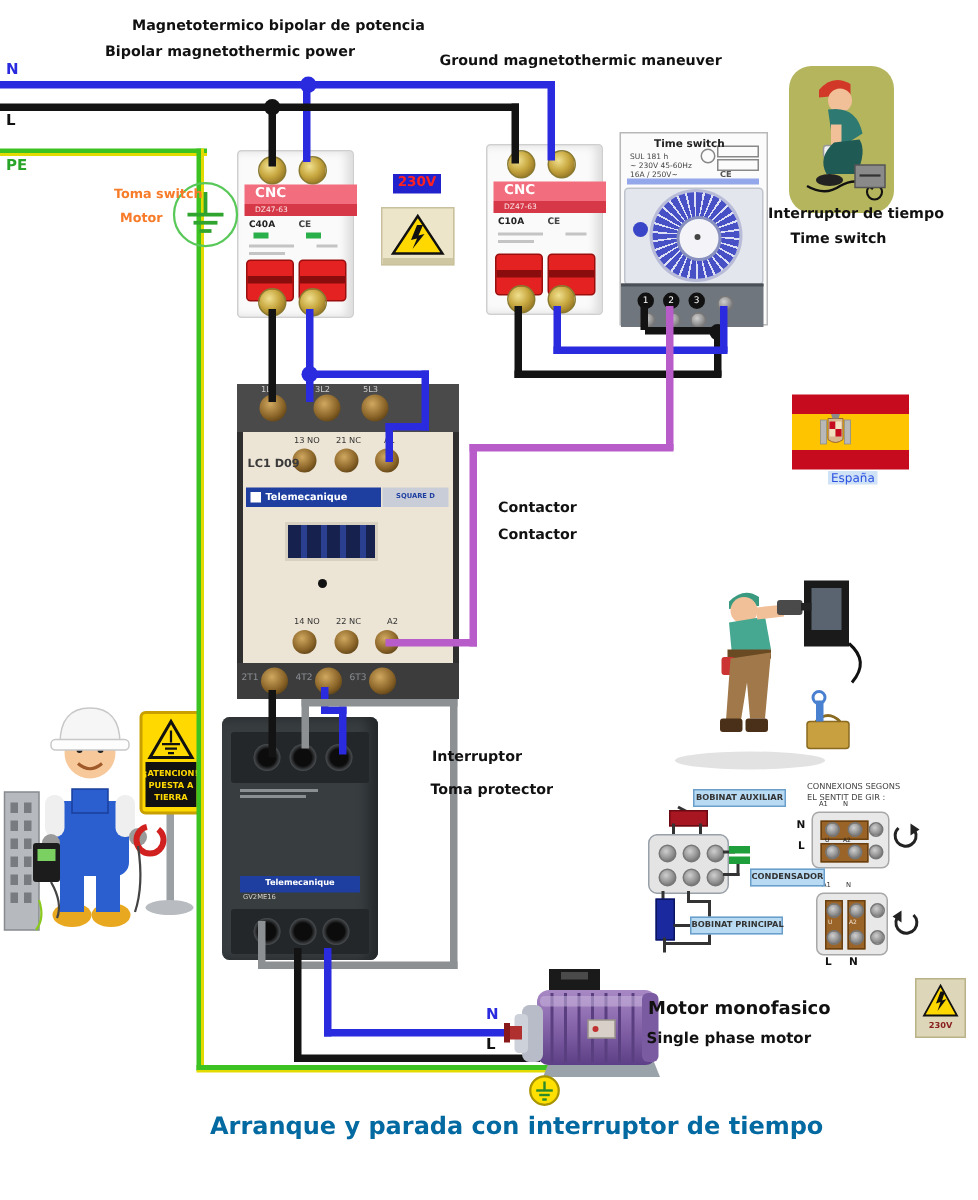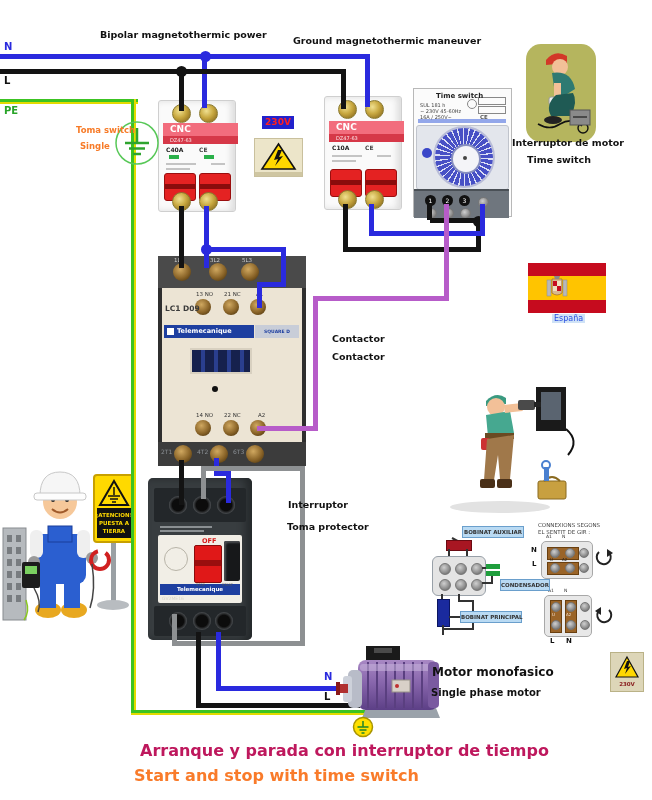--- a/index.html
+++ b/index.html
@@ -23,28 +23,29 @@
 .tiny{position:absolute;white-space:nowrap;z-index:6}
 .bluebox{position:absolute;background:#b9daf3;border:1px solid #6a9fcc;color:#333;font-size:5.5px;font-weight:bold;text-align:center;line-height:10px;height:10px;z-index:7;white-space:nowrap}
 .wline{position:absolute;background:#333;z-index:3}
 svg{display:block}
 </style>
 </head>
 <body>
 
 <div id="canvas">
 
-  <div class="hdr" style="left:100px;top:29px">Bipolar magnetothermic power</div>
+  <div class="hdr" style="left:88px;top:12px">Magnetotermico bipolar de potencia</div>
+  <div class="hdr" style="left:70px;top:29px">Bipolar magnetothermic power</div>
   <div class="hdr" style="left:293px;top:35px">Ground magnetothermic  maneuver</div>
 
   <div class="lbl" style="left:4px;top:41px;color:#2a2ade">N</div>
   <div class="lbl" style="left:4px;top:75px;color:#111">L</div>
   <div class="lbl" style="left:4px;top:105px;color:#28a428">PE</div>
   <div class="lbl" style="left:76px;top:125px;color:#f77b28;font-size:8.5px">Toma switch</div>
-  <div class="lbl" style="left:80px;top:141px;color:#f77b28;font-size:8.5px">Single</div>
+  <div class="lbl" style="left:80px;top:141px;color:#f77b28;font-size:8.5px">Motor</div>
 
   <div class="wire wb" style="left:0;top:54px;width:370px;height:5px"></div>
   <div class="wire wb" style="left:365px;top:54px;width:5px;height:53px"></div>
   <div class="wire wb dot" style="left:200px;top:51px;width:11px;height:11px"></div>
   <div class="wire wb" style="left:202px;top:56px;width:5px;height:52px"></div>
   <div class="wire wk" style="left:0;top:69px;width:346px;height:5px"></div>
   <div class="wire wk" style="left:341px;top:69px;width:5px;height:40px"></div>
   <div class="wire wk dot" style="left:176px;top:66px;width:11px;height:11px"></div>
   <div class="wire wk" style="left:179px;top:71px;width:5px;height:40px"></div>
   <div class="wire peH" style="left:0;top:99px;width:138px;height:5px"></div>
@@ -148,21 +149,21 @@
     <rect x="28" y="39" width="7" height="16" fill="#f2c098"></rect>
     <rect x="23" y="53" width="11" height="8" rx="2" fill="#f0f0f0" stroke="#999"></rect>
     <path d="M30 51 Q19 61 25 72 L45 72 Q52 57 47 49 Z" fill="#1f5a54"></path>
     <ellipse cx="27" cy="76" rx="9" ry="4" fill="#222"></ellipse>
     <path d="M12 80 Q24 87 34 80 Q46 73 56 82" stroke="#111" stroke-width="1.6" fill="none"></path>
     <circle cx="57" cy="84" r="5" stroke="#111" stroke-width="1.4" fill="none"></circle>
     <rect x="44" y="66" width="20" height="15" fill="#8a8a8a" stroke="#555"></rect>
     <line x1="47" y1="73" x2="61" y2="73" stroke="#333" stroke-width="1.5"></line>
   </svg>
 
-  <div class="hdr" style="left:512px;top:137px">Interruptor de motor</div>
+  <div class="hdr" style="left:512px;top:137px">Interruptor de tiempo</div>
   <div class="hdr" style="left:527px;top:154px">Time switch</div>
 
   <div class="wire wk" style="left:179px;top:206px;width:5px;height:62px"></div>
   <div class="wire wb" style="left:204px;top:206px;width:5px;height:62px"></div>
   <div class="wire wb dot" style="left:201px;top:244px;width:11px;height:11px"></div>
   <div class="wire wb" style="left:206px;top:247px;width:80px;height:5px"></div>
   <div class="wire wb" style="left:281px;top:247px;width:5px;height:40px"></div>
   <div class="wire wb" style="left:257px;top:282px;width:29px;height:5px"></div>
   <div class="wire wb" style="left:257px;top:282px;width:5px;height:26px"></div>
 
@@ -275,31 +276,20 @@
   <div class="wire wg" style="left:172px;top:614px;width:5px;height:30px"></div>
 
   <div class="abs" style="left:148px;top:478px;width:104px;height:162px;background:#383d40;border-radius:5px;box-shadow:inset -6px 0 8px #24282a;z-index:3">
     <div class="abs" style="left:6px;top:10px;width:92px;height:34px;background:#23272a;border-radius:2px">
       <div class="hole" style="left:15px;top:8px;width:18px;height:18px"></div>
       <div class="hole" style="left:39px;top:8px;width:18px;height:18px"></div>
       <div class="hole" style="left:63px;top:8px;width:18px;height:18px"></div>
     </div>
     <div class="ph" style="left:12px;top:48px;width:52px;background:#8a8f92"></div>
     <div class="ph" style="left:12px;top:52px;width:44px;background:#8a8f92"></div>
-    <div class="abs" style="left:10px;top:57px;width:84px;height:68px;background:#f1eee6;border-radius:2px">
-      <div class="tiny" style="left:44px;top:2px;font-size:6.5px;font-weight:bold;color:#d81818">OFF</div>
-      <div class="abs" style="left:36px;top:10px;width:26px;height:36px;background:#e01818;border:1px solid #8a0c0c;border-radius:2px">
-        <div class="abs" style="left:0;top:14px;width:26px;height:6px;background:#9a0e0e"></div>
-        </div>
-      <div class="tiny" style="left:38px;top:48px;font-size:3.5px;color:#555">STOP</div>
-      <div class="abs" style="left:66px;top:6px;width:16px;height:40px;background:#17181a;border-radius:2px;box-shadow:inset 2px 2px 2px #4a4c50"></div>
-      <div class="tiny" style="left:64px;top:48px;font-size:3.5px;color:#555">START</div>
-      <div class="abs" style="left:6px;top:12px;width:22px;height:22px;border:1px solid #b8b4a8;border-radius:50%"></div>
-      <div class="abs" style="left:2px;top:54px;width:80px;height:0"></div>
-    </div>
     <div class="abs" style="left:12px;top:106px;width:80px;height:11px;background:#1e3fa0;color:#fff;font-size:5.5px;font-weight:bold;line-height:11px;text-align:center">Telemecanique</div>
     <div class="tiny" style="left:14px;top:118px;font-size:4.5px;color:#d8d4c8">GV2ME16</div>
     <div class="abs" style="left:6px;top:128px;width:92px;height:30px;background:#23272a;border-radius:2px">
       <div class="hole" style="left:15px;top:6px;width:18px;height:18px"></div>
       <div class="hole" style="left:39px;top:6px;width:18px;height:18px"></div>
       <div class="hole" style="left:61px;top:6px;width:18px;height:18px"></div>
     </div>
   </div>
 
   <div class="hdr" style="left:288px;top:499px">Interruptor</div>
@@ -483,16 +473,15 @@
   <svg class="abs" style="left:352px;top:716px;z-index:6" width="22" height="22">
     <circle cx="11" cy="11" r="9.5" fill="#ffe000" stroke="#a89400" stroke-width="1.5"></circle>
     <g stroke="#2a8a2a" stroke-width="1.6" fill="none">
       <line x1="11" y1="5" x2="11" y2="11"></line>
         <line x1="5.5" y1="11" x2="16.5" y2="11"></line>
       <line x1="7.5" y1="14" x2="14.5" y2="14"></line>
         <line x1="9.5" y1="17" x2="12.5" y2="17"></line>
     </g>
   </svg>
 
-  <div class="abs" style="left:140px;top:741px;font-size:16px;font-weight:bold;color:#be185d;z-index:6;white-space:nowrap">Arranque y parada con interruptor de tiempo</div>
-  <div class="abs" style="left:134px;top:766px;font-size:16px;font-weight:bold;color:#f97b2a;z-index:6;white-space:nowrap">Start and stop with time switch</div>
+  <div class="abs" style="left:140px;top:741px;font-size:16px;font-weight:bold;color:#0369a1;z-index:6;white-space:nowrap">Arranque y parada con interruptor de tiempo</div>
 
 </div>
 
 </body></html>

